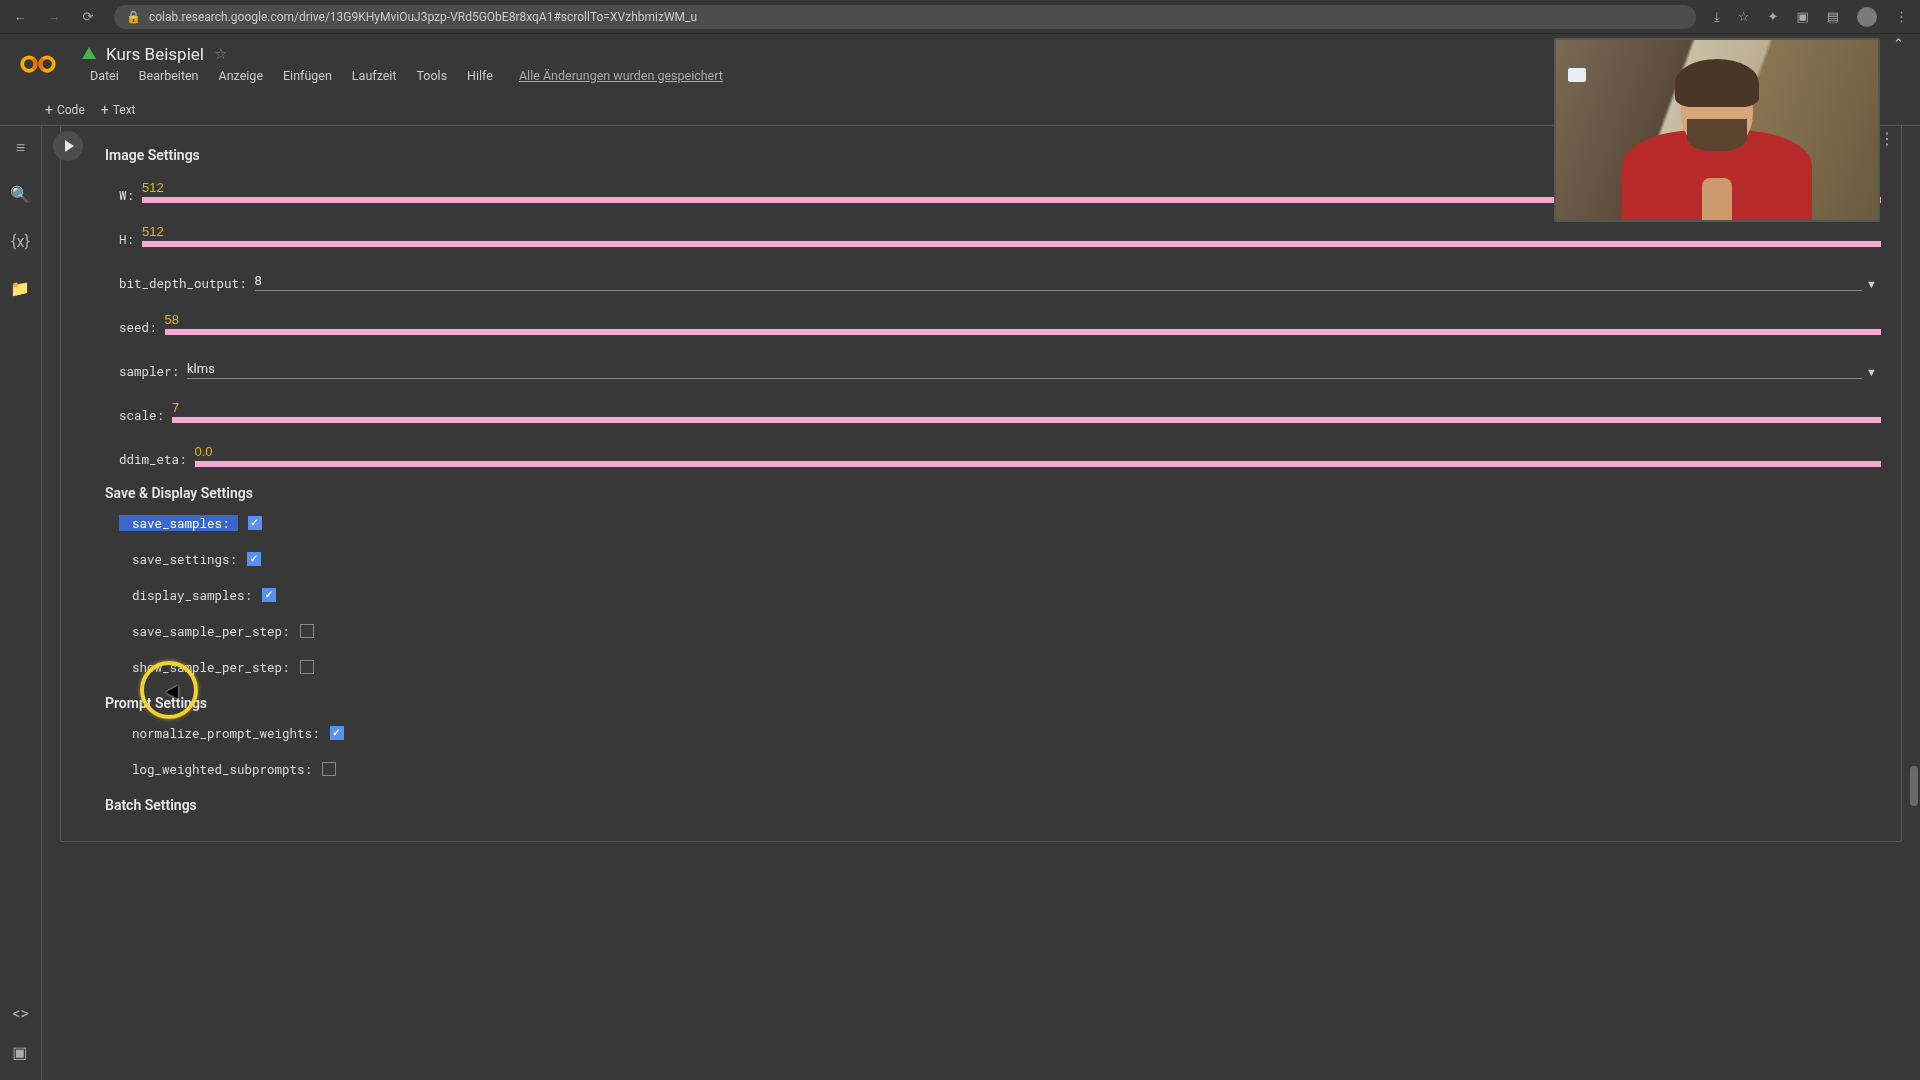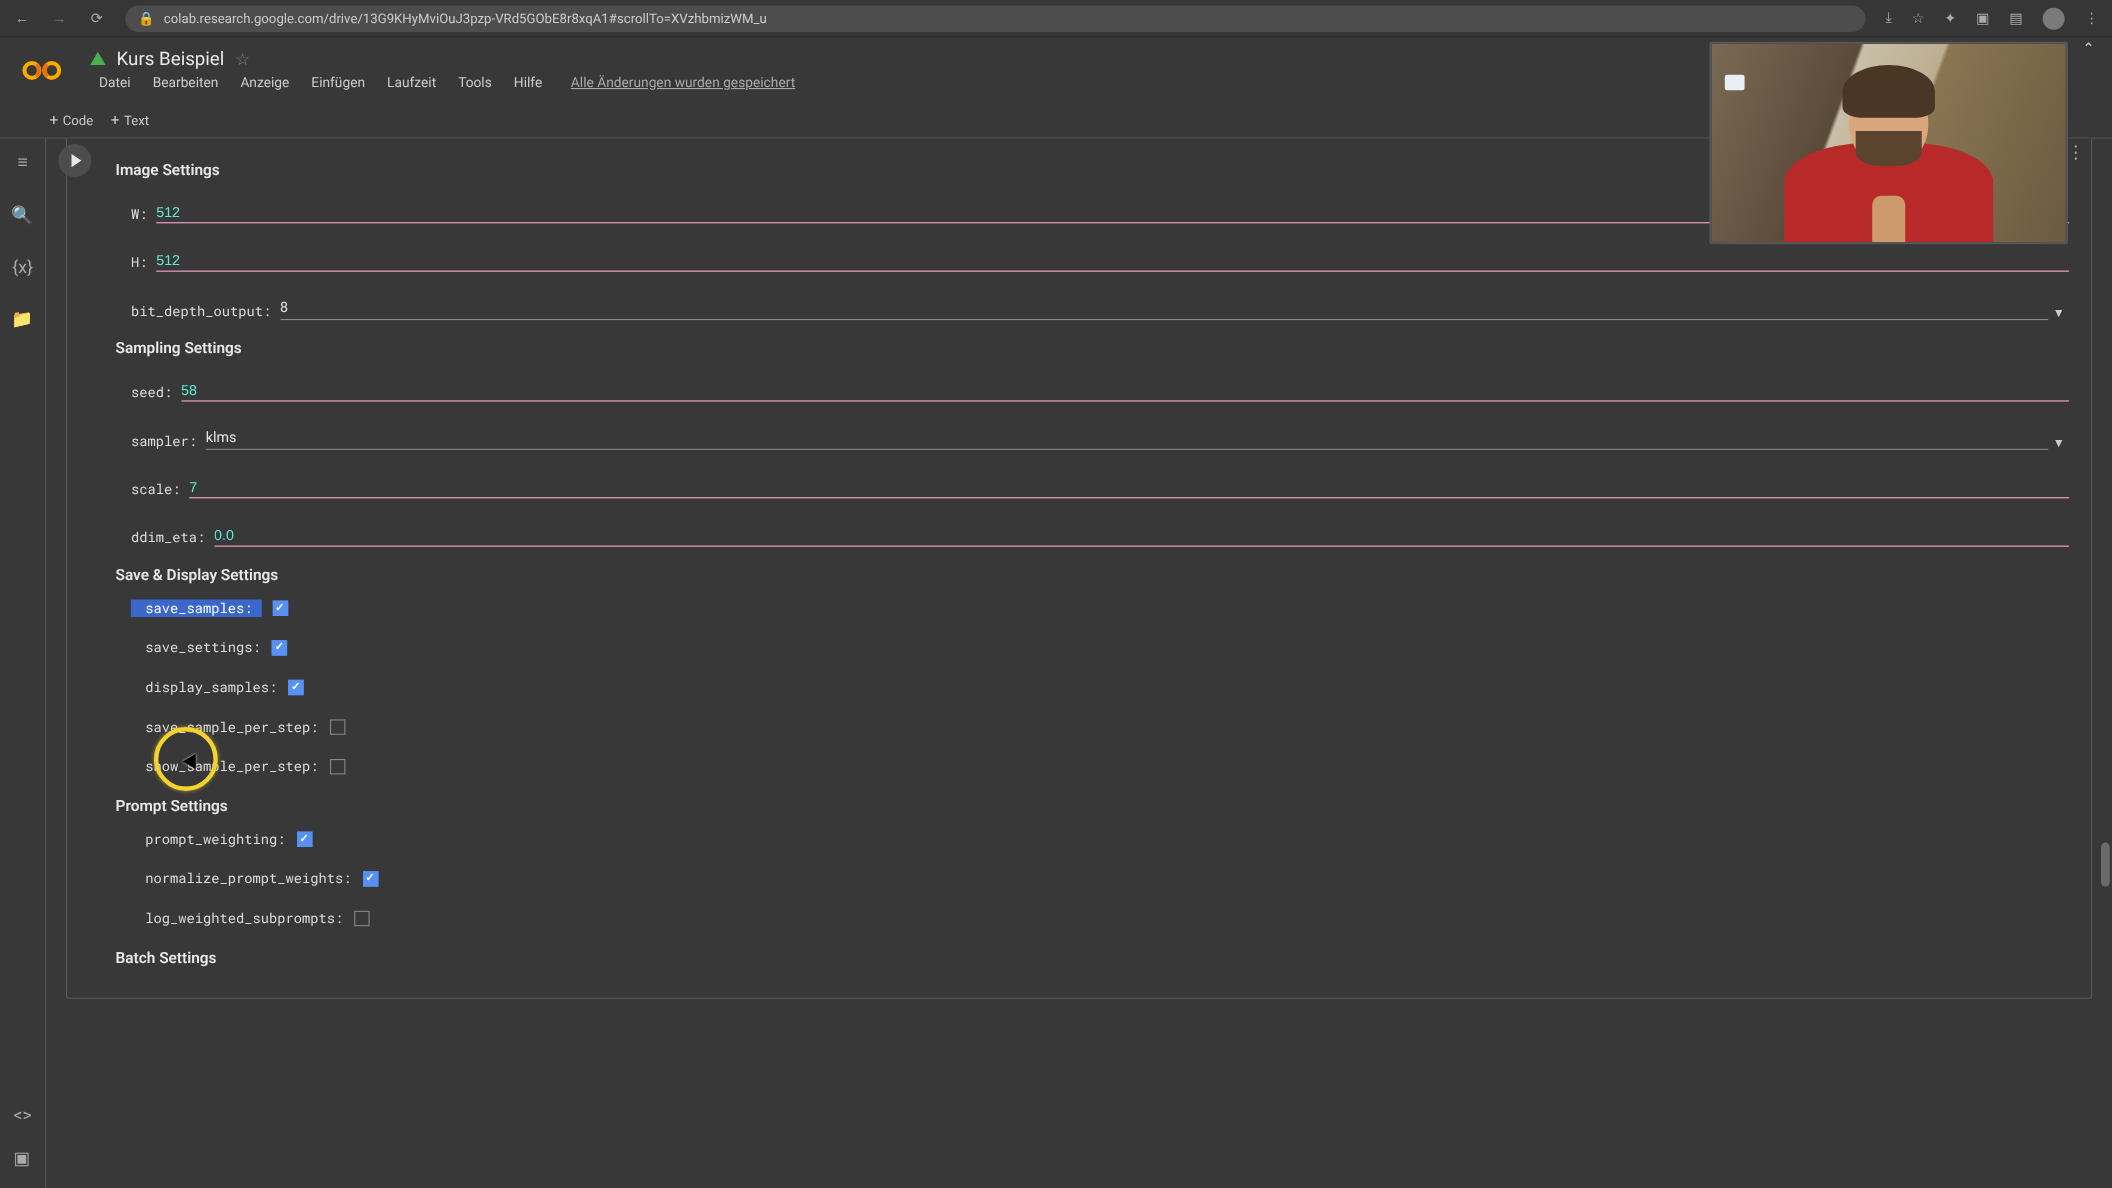--- a/index.html
+++ b/index.html
@@ -47,21 +47,21 @@
 .run-button { width: 30px; height: 30px; border-radius: 50%; background: #4d4d4d; display: flex; align-items: center; justify-content: center; cursor: pointer; }
 .run-button::before { content: ''; border-left: 9px solid #e8e8e8; border-top: 6px solid transparent; border-bottom: 6px solid transparent; margin-left: 3px; }
 .cell-body { padding: 14px 20px 14px 44px; }
 .cell-toolbar-right { position: absolute; right: 6px; top: 4px; color: #aaa; font-size: 16px; cursor: pointer; }
 
 .section-header { font-size: 14px; font-weight: 600; margin: 8px 0 14px 0; color: #e8e8e8; }
 
 .form-row { display: flex; align-items: flex-end; margin-bottom: 18px; margin-left: 14px; min-height: 26px; }
 .form-label { font-family: 'Roboto Mono', monospace; font-size: 12.5px; color: #ddd; padding-right: 8px; white-space: nowrap; }
 .form-label.selected-text { background: #3a67c9; color: #fff; }
-.text-input { flex: 1; background: transparent; border: none; border-bottom: 1px solid #f9a8d4; color: #5eead4; font-size: 13px; padding: 2px 0; outline: none; }
+.text-input { flex: 1; background: transparent; border: none; border-bottom: 6px solid #f9a8d4; color: #eab308; font-size: 13px; padding: 2px 0; outline: none; }
 .select-row { flex: 1; display: flex; align-items: flex-end; }
 .select-value { flex: 1; border-bottom: 1px solid #888; padding: 2px 0; font-size: 13px; }
 .dropdown-arrow { color: #ccc; padding: 0 4px; font-size: 11px; }
 
 .checkbox-row { display: flex; align-items: center; margin-bottom: 20px; margin-left: 14px; }
 .checkbox-label { font-family: 'Roboto Mono', monospace; font-size: 12.5px; color: #ddd; margin-right: 10px; padding-left: 13px; }
 .colab-checkbox { width: 14px; height: 14px; border: 1px solid #888; display: inline-flex; align-items: center; justify-content: center; position: relative; }
 .colab-checkbox.checked { background: #5891f4; border-color: #5891f4; }
 .colab-checkbox.checked::after { content: '✓'; color: #fff; font-size: 10px; font-weight: bold; line-height: 1; }
 
@@ -179,21 +179,20 @@
             <input class="text-input" value="512" style="">
           </div>
         <div class="form-row">
             <span class="form-label">bit_depth_output:</span>
             <div class="select-row">
               <span class="select-value">8</span>
               <span class="dropdown-arrow">▼</span>
             </div>
           </div>
 
-        <div class="section-header">Sampling Settings</div>
         <div class="form-row">
             <span class="form-label">seed:</span>
             <input class="text-input" value="58" style="">
           </div>
         <div class="form-row">
             <span class="form-label">sampler:</span>
             <div class="select-row">
               <span class="select-value">klms</span>
               <span class="dropdown-arrow">▼</span>
             </div>
@@ -223,24 +222,20 @@
         <div class="checkbox-row">
             <span class="checkbox-label">save_sample_per_step:</span>
             <span class="colab-checkbox"></span>
           </div>
         <div class="checkbox-row">
             <span class="checkbox-label">show_sample_per_step:</span>
             <span class="colab-checkbox"></span>
           </div>
 
         <div class="section-header">Prompt Settings</div>
-        <div class="checkbox-row">
-            <span class="checkbox-label">prompt_weighting:</span>
-            <span class="colab-checkbox checked"></span>
-          </div>
         <div class="checkbox-row">
             <span class="checkbox-label">normalize_prompt_weights:</span>
             <span class="colab-checkbox checked"></span>
           </div>
         <div class="checkbox-row">
             <span class="checkbox-label">log_weighted_subprompts:</span>
             <span class="colab-checkbox"></span>
           </div>
 
         <div class="section-header">Batch Settings</div>

